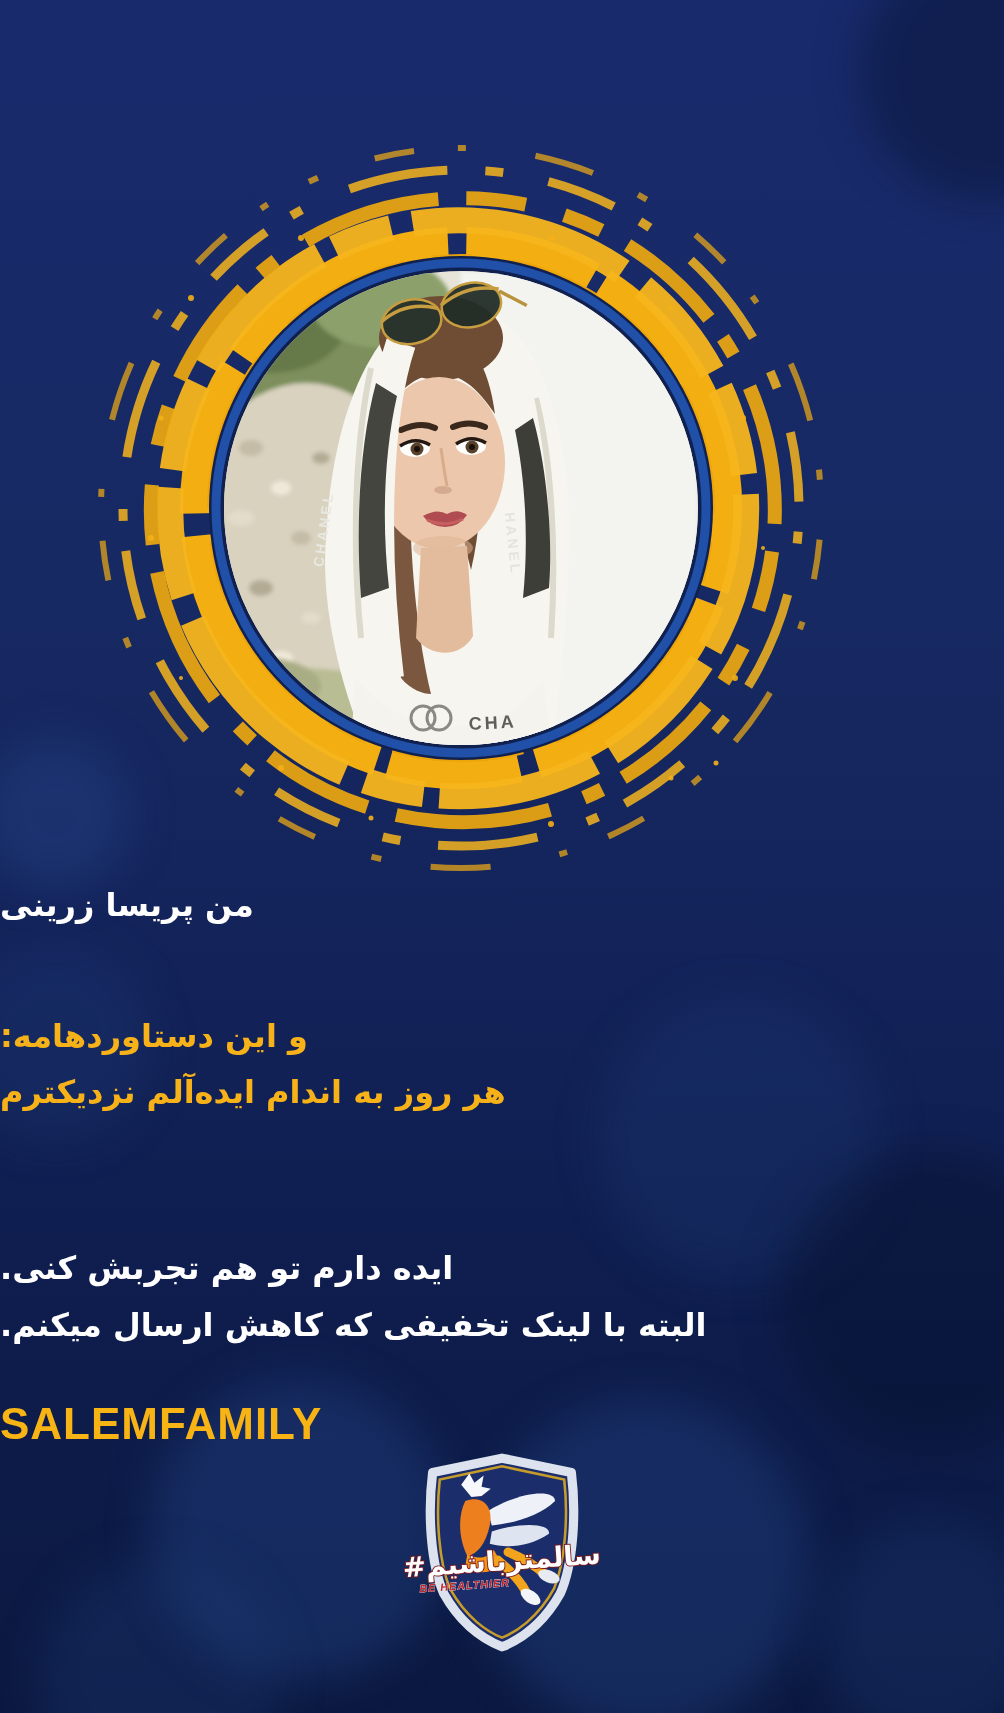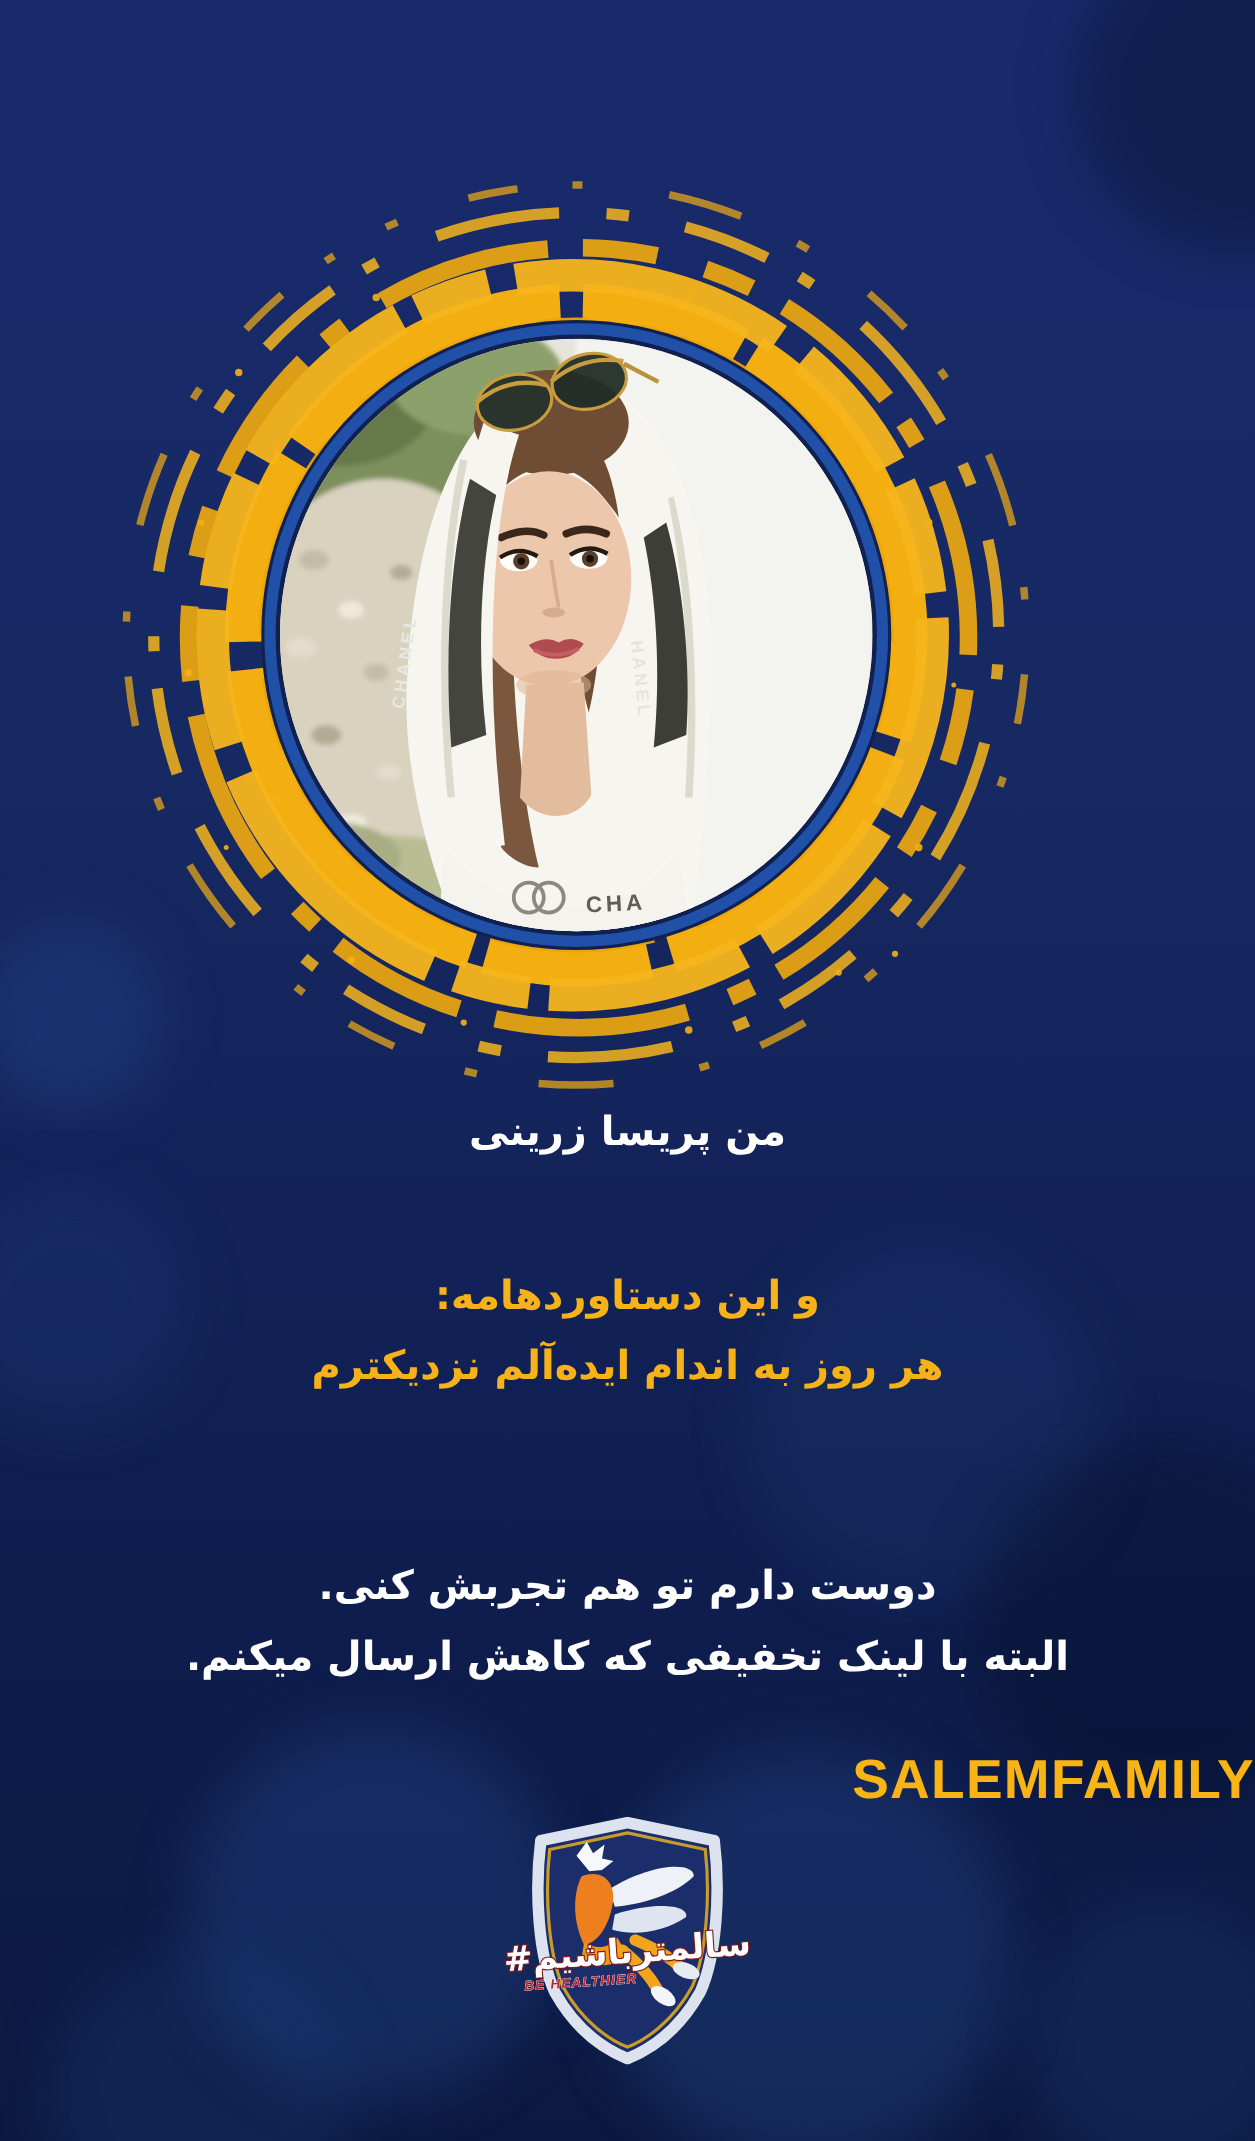--- a/index.html
+++ b/index.html
@@ -9,31 +9,31 @@
     overflow:hidden;
     background:linear-gradient(180deg,#182a6c 0%,#172962 36%,#13235a 56%,#0e1d4d 76%,#0b1941 100%);
     font-family:"DejaVu Sans","Liberation Sans",sans-serif;
   }
   .bokeh{position:absolute;border-radius:50%;filter:blur(22px);}
   .bokeh.light{background:rgba(38,70,140,0.38);}
   .bokeh.soft{background:rgba(30,58,120,0.30);}
   .bokeh.dark{background:rgba(6,14,40,0.40);}
   .hero{position:absolute;left:71px;top:118px;width:780px;height:780px;}
   .content-line{
-    position:absolute;width:100%;text-align:center;
+    position:absolute;width:100%;text-align:left;
     font-weight:bold;color:#ffffff;font-size:32px;line-height:57px;
     direction:rtl;
   }
   .fa-white{color:#ffffff;}
   .fa-yellow{color:#f7b219;}
   .intro{top:877px;}
   .achv{top:1008px;line-height:56px;}
   .cta{top:1240px;}
   .brand{
-    position:absolute;top:1398px;width:100%;text-align:right;
+    position:absolute;top:1398px;width:100%;text-align:left;
     color:#f8b414;font-size:44px;font-weight:bold;letter-spacing:1px;
     font-family:"Liberation Sans","DejaVu Sans",sans-serif;direction:ltr;
     line-height:52px;
   }
   .logo{position:absolute;top:1450px;left:50%;transform:translateX(-50%);width:204px;height:204px;}
 </style>
 </head>
 <body>
 
 <div class="canvas">
@@ -172,21 +172,21 @@
   <div class="content-line intro fa-white">
     <div>من پریسا زرینی</div>
   </div>
 
   <div class="content-line achv fa-yellow">
     <div>و این دستاوردهامه:</div>
     <div>هر روز به اندام ایده‌آلم نزدیکترم</div>
   </div>
 
   <div class="content-line cta fa-white">
-    <div>دوست دارم تو هم تجربش کنی.</div>
+    <div>ایده دارم تو هم تجربش کنی.</div>
     <div>البته با لینک تخفیفی که کاهش ارسال میکنم.</div>
   </div>
 
   <div class="brand">SALEMFAMILY</div>
 
   <div class="logo">
     <svg width="204" height="204" viewBox="0 0 200 200">
 
       <path d="M100 8 L168 22 C173 62 170 112 157 141 C139 173 115 187 100 193 C85 187 61 173 43 141 C30 112 27 62 32 22 Z" fill="#1b2e6b" stroke="#dde3ee" stroke-width="9" stroke-linejoin="round"></path>
       <path d="M100 16 L161 29 C165 65 162 110 151 136 C135 165 113 179 100 184 C87 179 65 165 49 136 C38 110 35 65 39 29 Z" fill="none" stroke="#c79c2a" stroke-width="2.5"></path>

